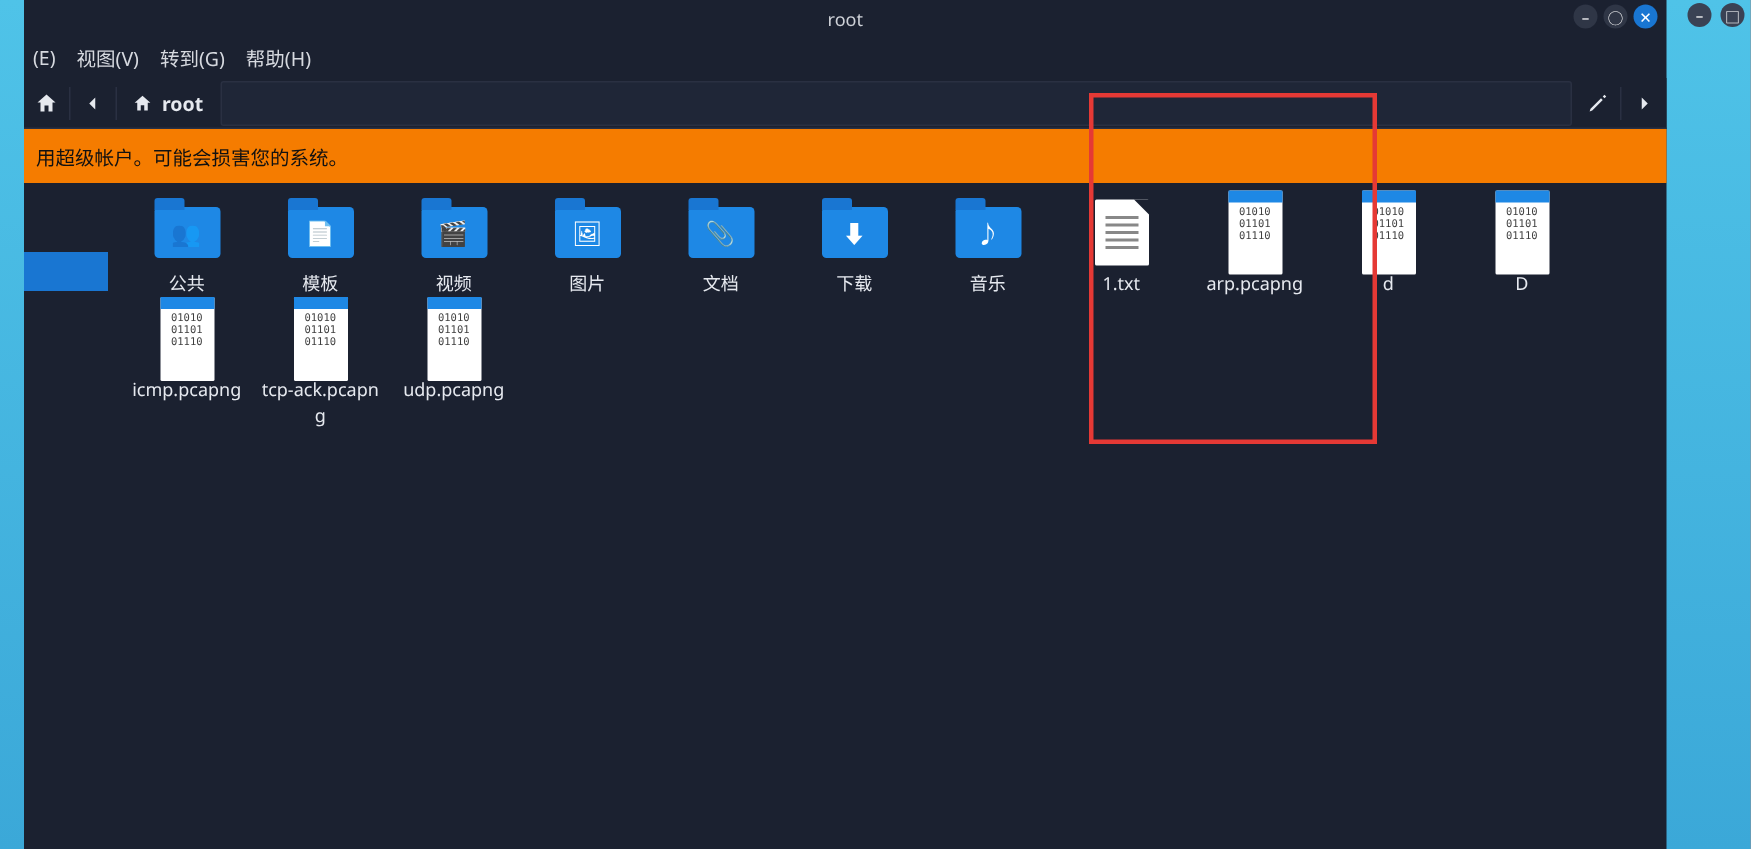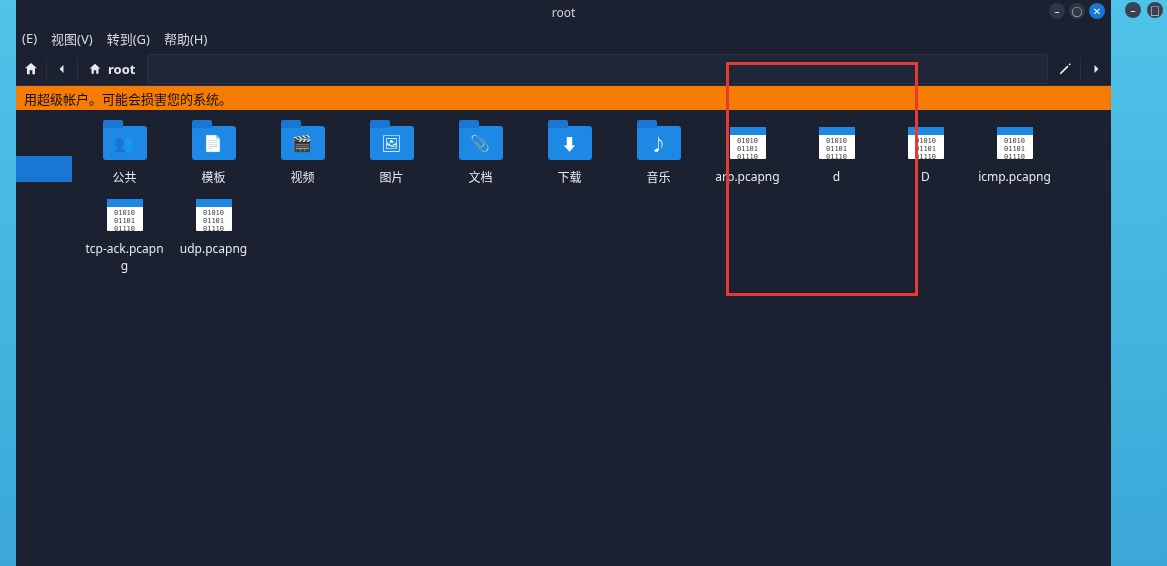--- a/index.html
+++ b/index.html
@@ -58,21 +58,21 @@
       font-size: 13px; font-weight: bold;
     }
     .location {
       flex: 1; height: 30px; background: #1f2637;
       border: 1px solid #2a3042; border-radius: 2px;
       margin: 0 2px;
     }
     .warning {
       background: #f57c00; color: #111;
       font-size: 13px; padding: 2px 8px;
-      height: 24px; display: flex; align-items: center;
+      height: 36px; display: flex; align-items: center;
     }
     .content {
       flex: 1; display: flex;
     }
     .sidebar { width: 56px; background: #1b2130; }
     .side-sel { height: 26px; margin-top: 46px; background: #1976d2; }
     .icon-grid {
       flex: 1; padding: 14px 8px;
       display: flex; flex-wrap: wrap; align-content: flex-start;
       gap: 10px 0;
@@ -103,21 +103,21 @@
       background: linear-gradient(135deg, #7e57c2, #42a5f5);
     }
     .txtfile {
       width: 36px; height: 44px; background: #fff;
       position: relative; border-radius: 1px;
       display:flex; flex-direction:column; justify-content:center; align-items:center; gap:3px;
     }
     .txtfile::before { content:""; position:absolute; top:0; right:0; border-style:solid; border-width:0 10px 10px 0; border-color: transparent #1b2130 transparent transparent;}
     .txtfile .line{ width:22px; height:2px; background:#888;}
     .binfile {
-      width: 36px; height: 32px; background: #fff;
+      width: 36px; height: 56px; background: #fff;
       position: relative; border-radius: 1px;
       display:flex; flex-direction:column; align-items:center; justify-content:flex-start;
       font-family: monospace; font-size: 7px; line-height:8px; color:#3f3f3f;
       padding-top:10px;
     }
     .binfile::before { content:""; position:absolute; top:0; left:0; width:100%; height:8px; background:#1e88e5;}
     .highlight {
       position: absolute;
       left: 726px; top: 62px;
       width: 192px; height: 234px;
@@ -239,20 +239,32 @@
         <div class="item">
           <div class="icon">
             <div class="folder">
               <div class="glyph">♪</div>
             </div>
           </div>
           <div class="label">音乐</div>
         </div>
         <div class="item">
           <div class="icon">
+            <div class="txtfile">
+              <div class="line"></div>
+              <div class="line"></div>
+              <div class="line"></div>
+              <div class="line"></div>
+              <div class="line"></div>
+            </div>
+          </div>
+          <div class="label">1.txt</div>
+        </div>
+        <div class="item">
+          <div class="icon">
             <div class="binfile">
               <span>01010</span>
               <span>01101</span>
               <span>01110</span>
             </div>
           </div>
           <div class="label">arp.pcapng</div>
         </div>
         <div class="item">
           <div class="icon">

